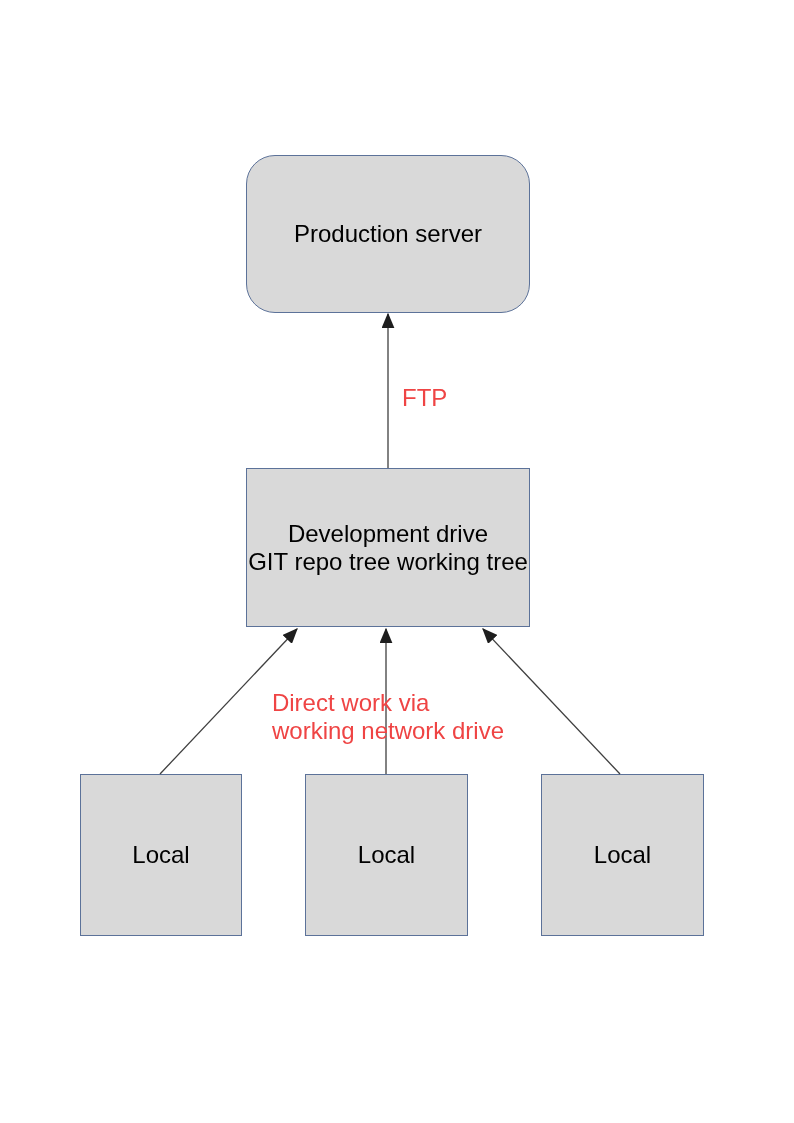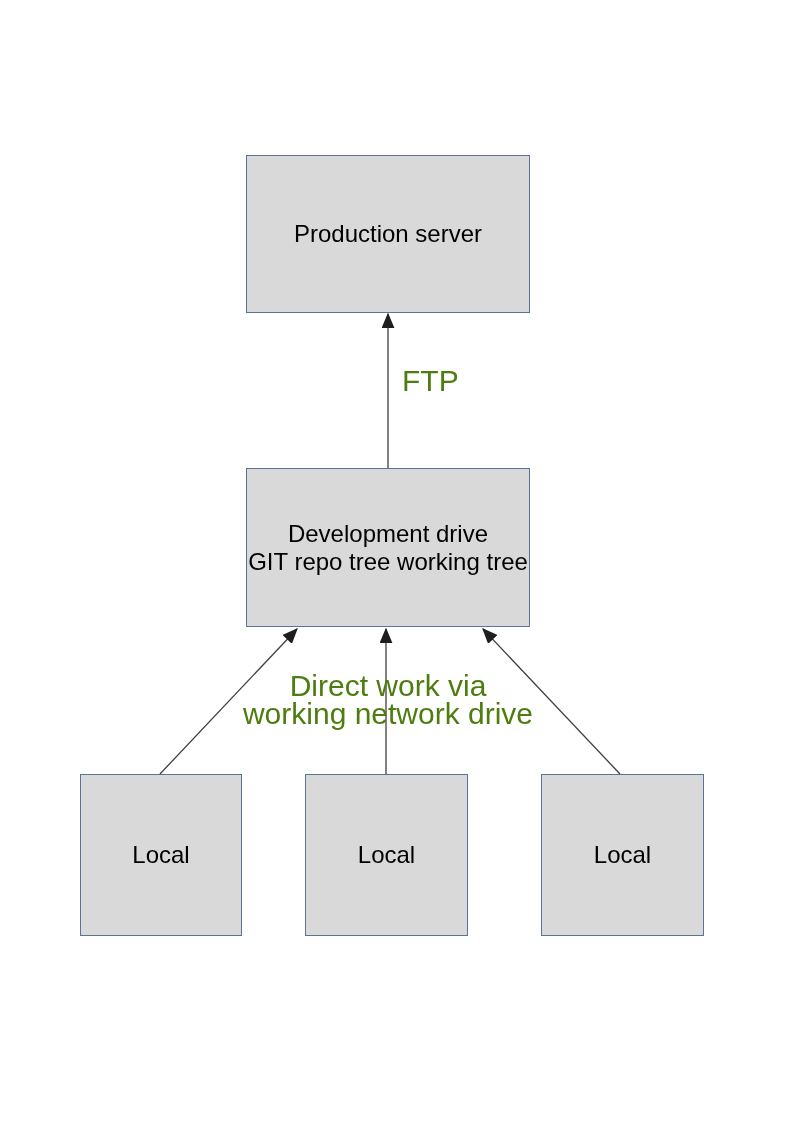--- a/index.html
+++ b/index.html
@@ -23,50 +23,51 @@
     box-sizing: border-box;
     display: flex;
     flex-direction: column;
     align-items: center;
     justify-content: center;
     text-align: center;
     font-size: 24px;
     line-height: 28px;
     color: #000000;
   }
-  .node-production { left: 246px; top: 155px; width: 284px; height: 158px; }
+  .node-production { left: 246px; top: 155px; width: 284px; height: 158px; border-radius: 29px; }
   .node-development { left: 246px; top: 468px; width: 284px; height: 159px; }
   .node-local-left { left: 80px;  top: 774px; width: 162px; height: 162px; }
   .node-local-middle { left: 305px; top: 774px; width: 163px; height: 162px; }
   .node-local-right { left: 541px; top: 774px; width: 163px; height: 162px; }
 
   .connectors {
     position: absolute;
     left: 0;
     top: 0;
     pointer-events: none;
   }
   .connectors line {
     stroke: #3f3f3f;
     stroke-width: 1.3;
   }
 
   .edge-label {
     position: absolute;
-    font-size: 30px;
+    font-size: 24px;
     line-height: 28px;
-    color: #4d7c0f;
+    color: #ef4444;
     white-space: nowrap;
+    margin-top: 17px;
   }
   .edge-label-ftp { left: 402px; top: 367px; }
   .edge-label-direct {
     left: 388px;
     top: 672px;
     transform: translateX(-50%);
-    text-align: center;
+    text-align: left;
   }
 </style>
 </head>
 <body>
 
 <div class="page">
 
   <div class="node node-production">
     <span>Production server</span>
   </div>

